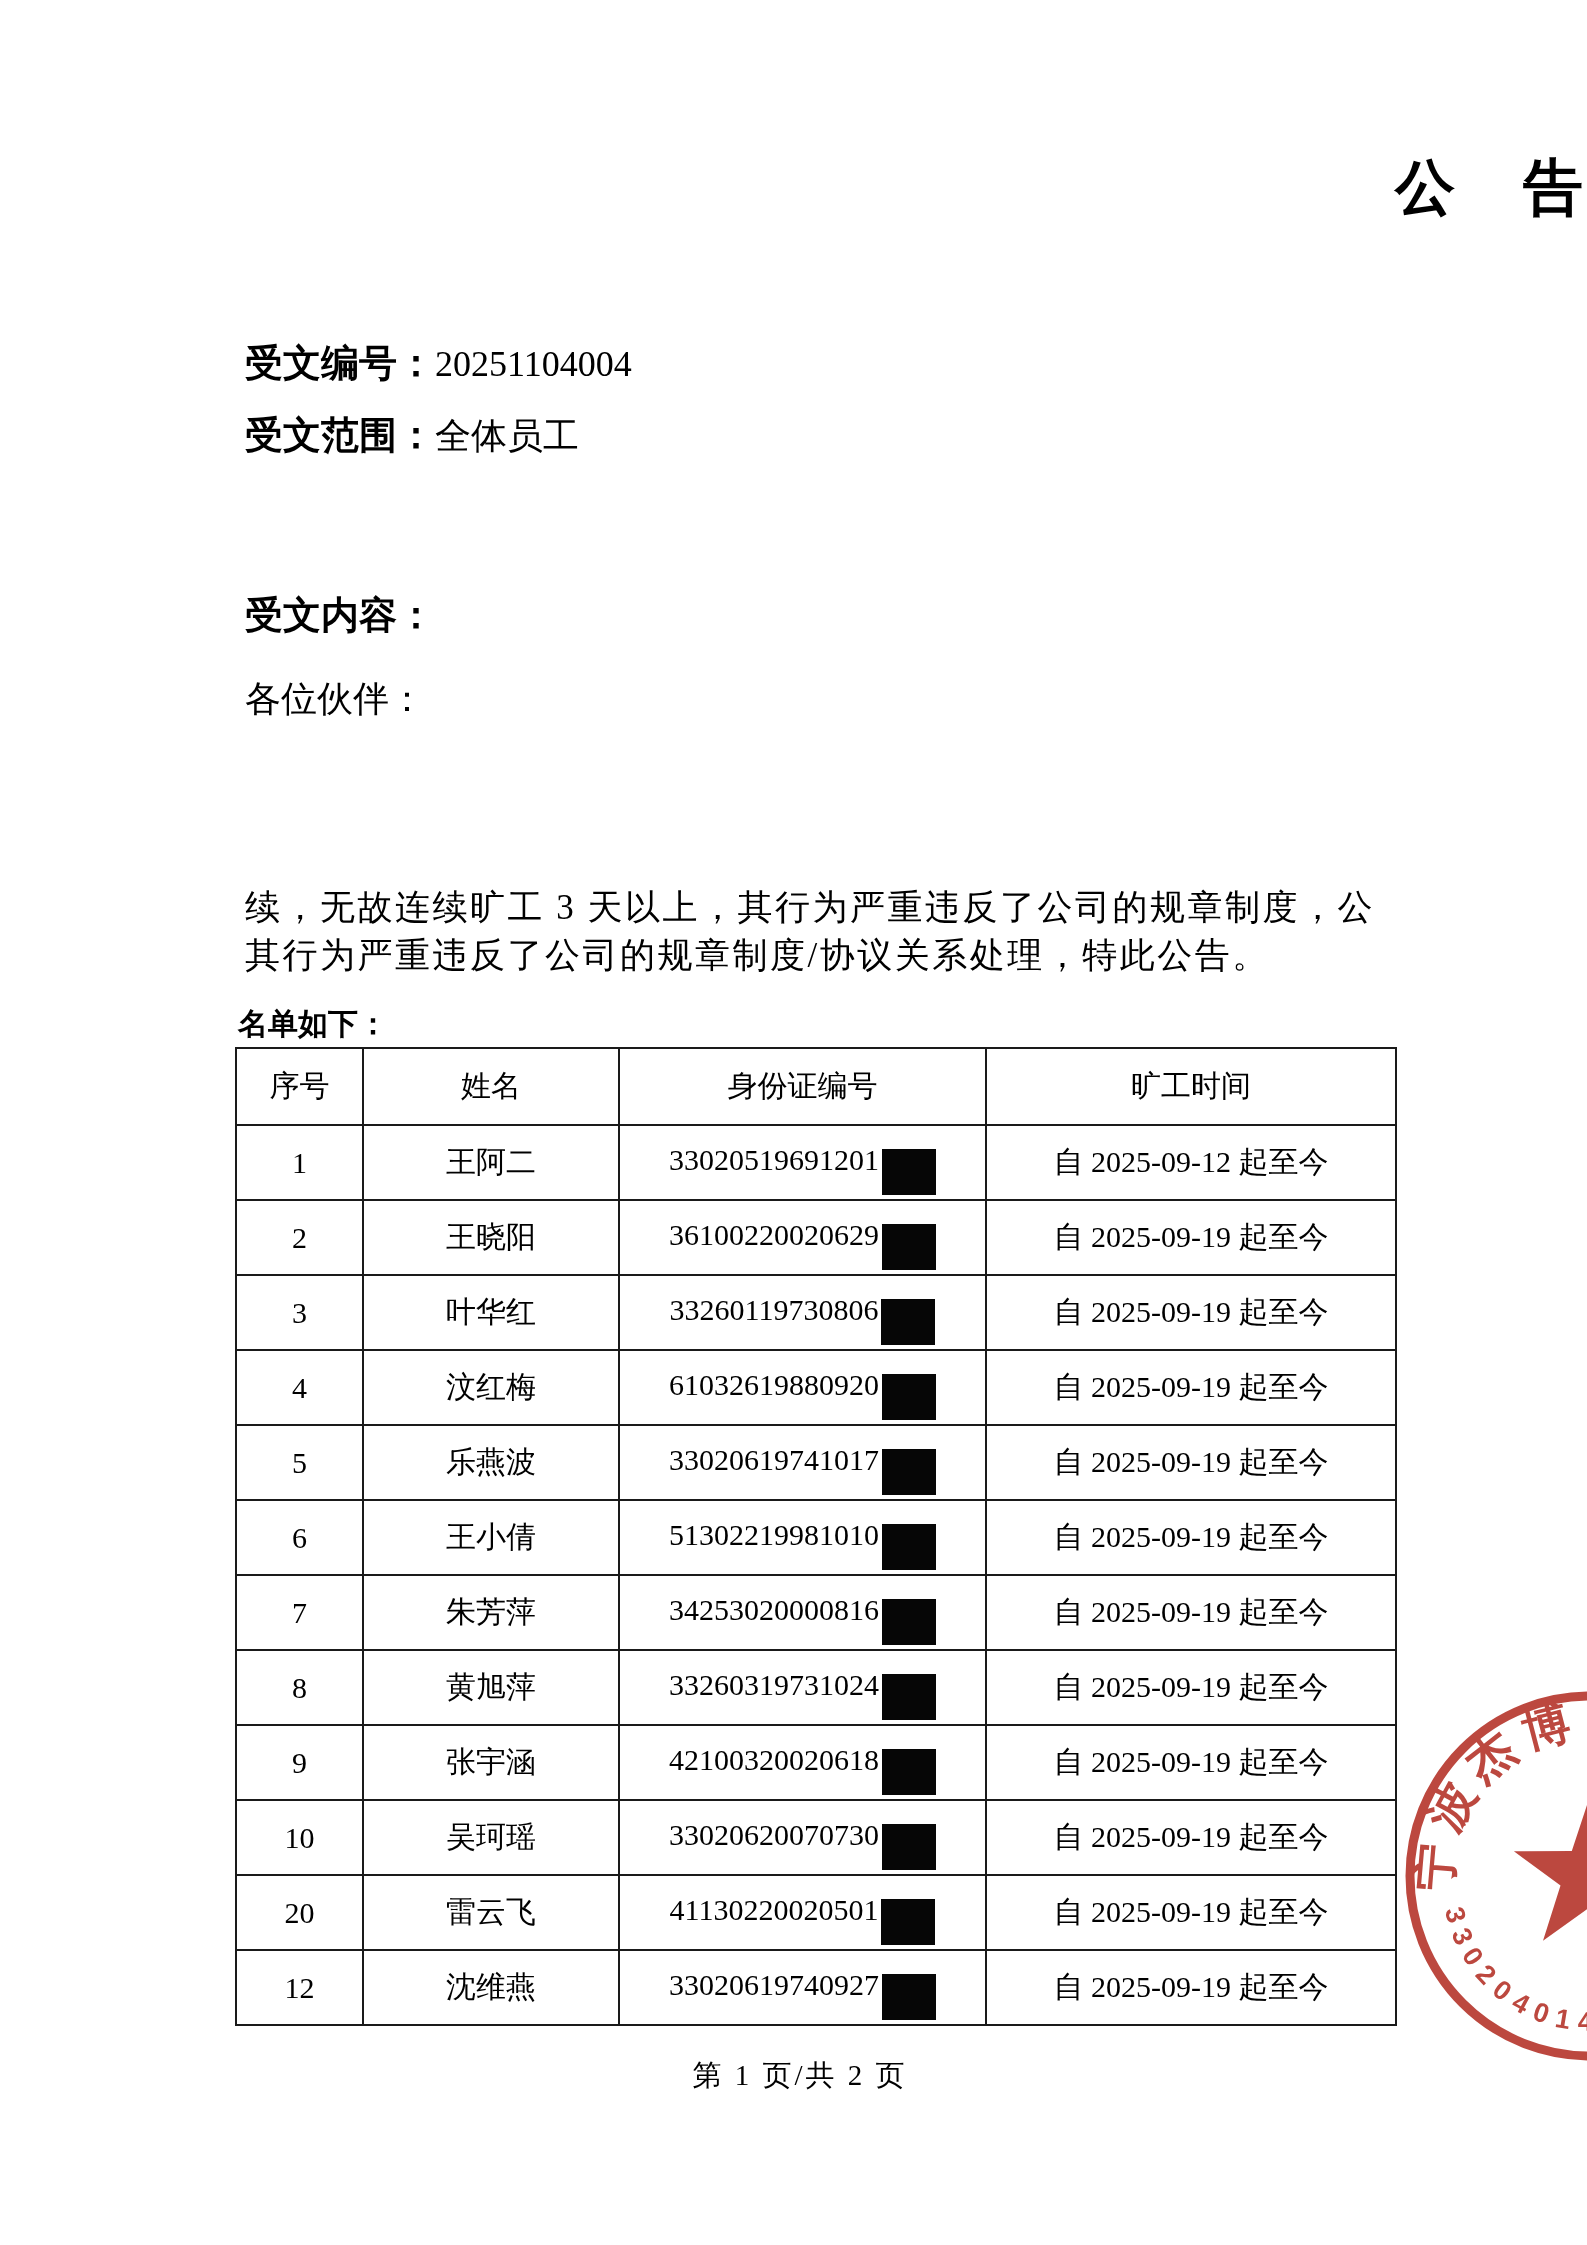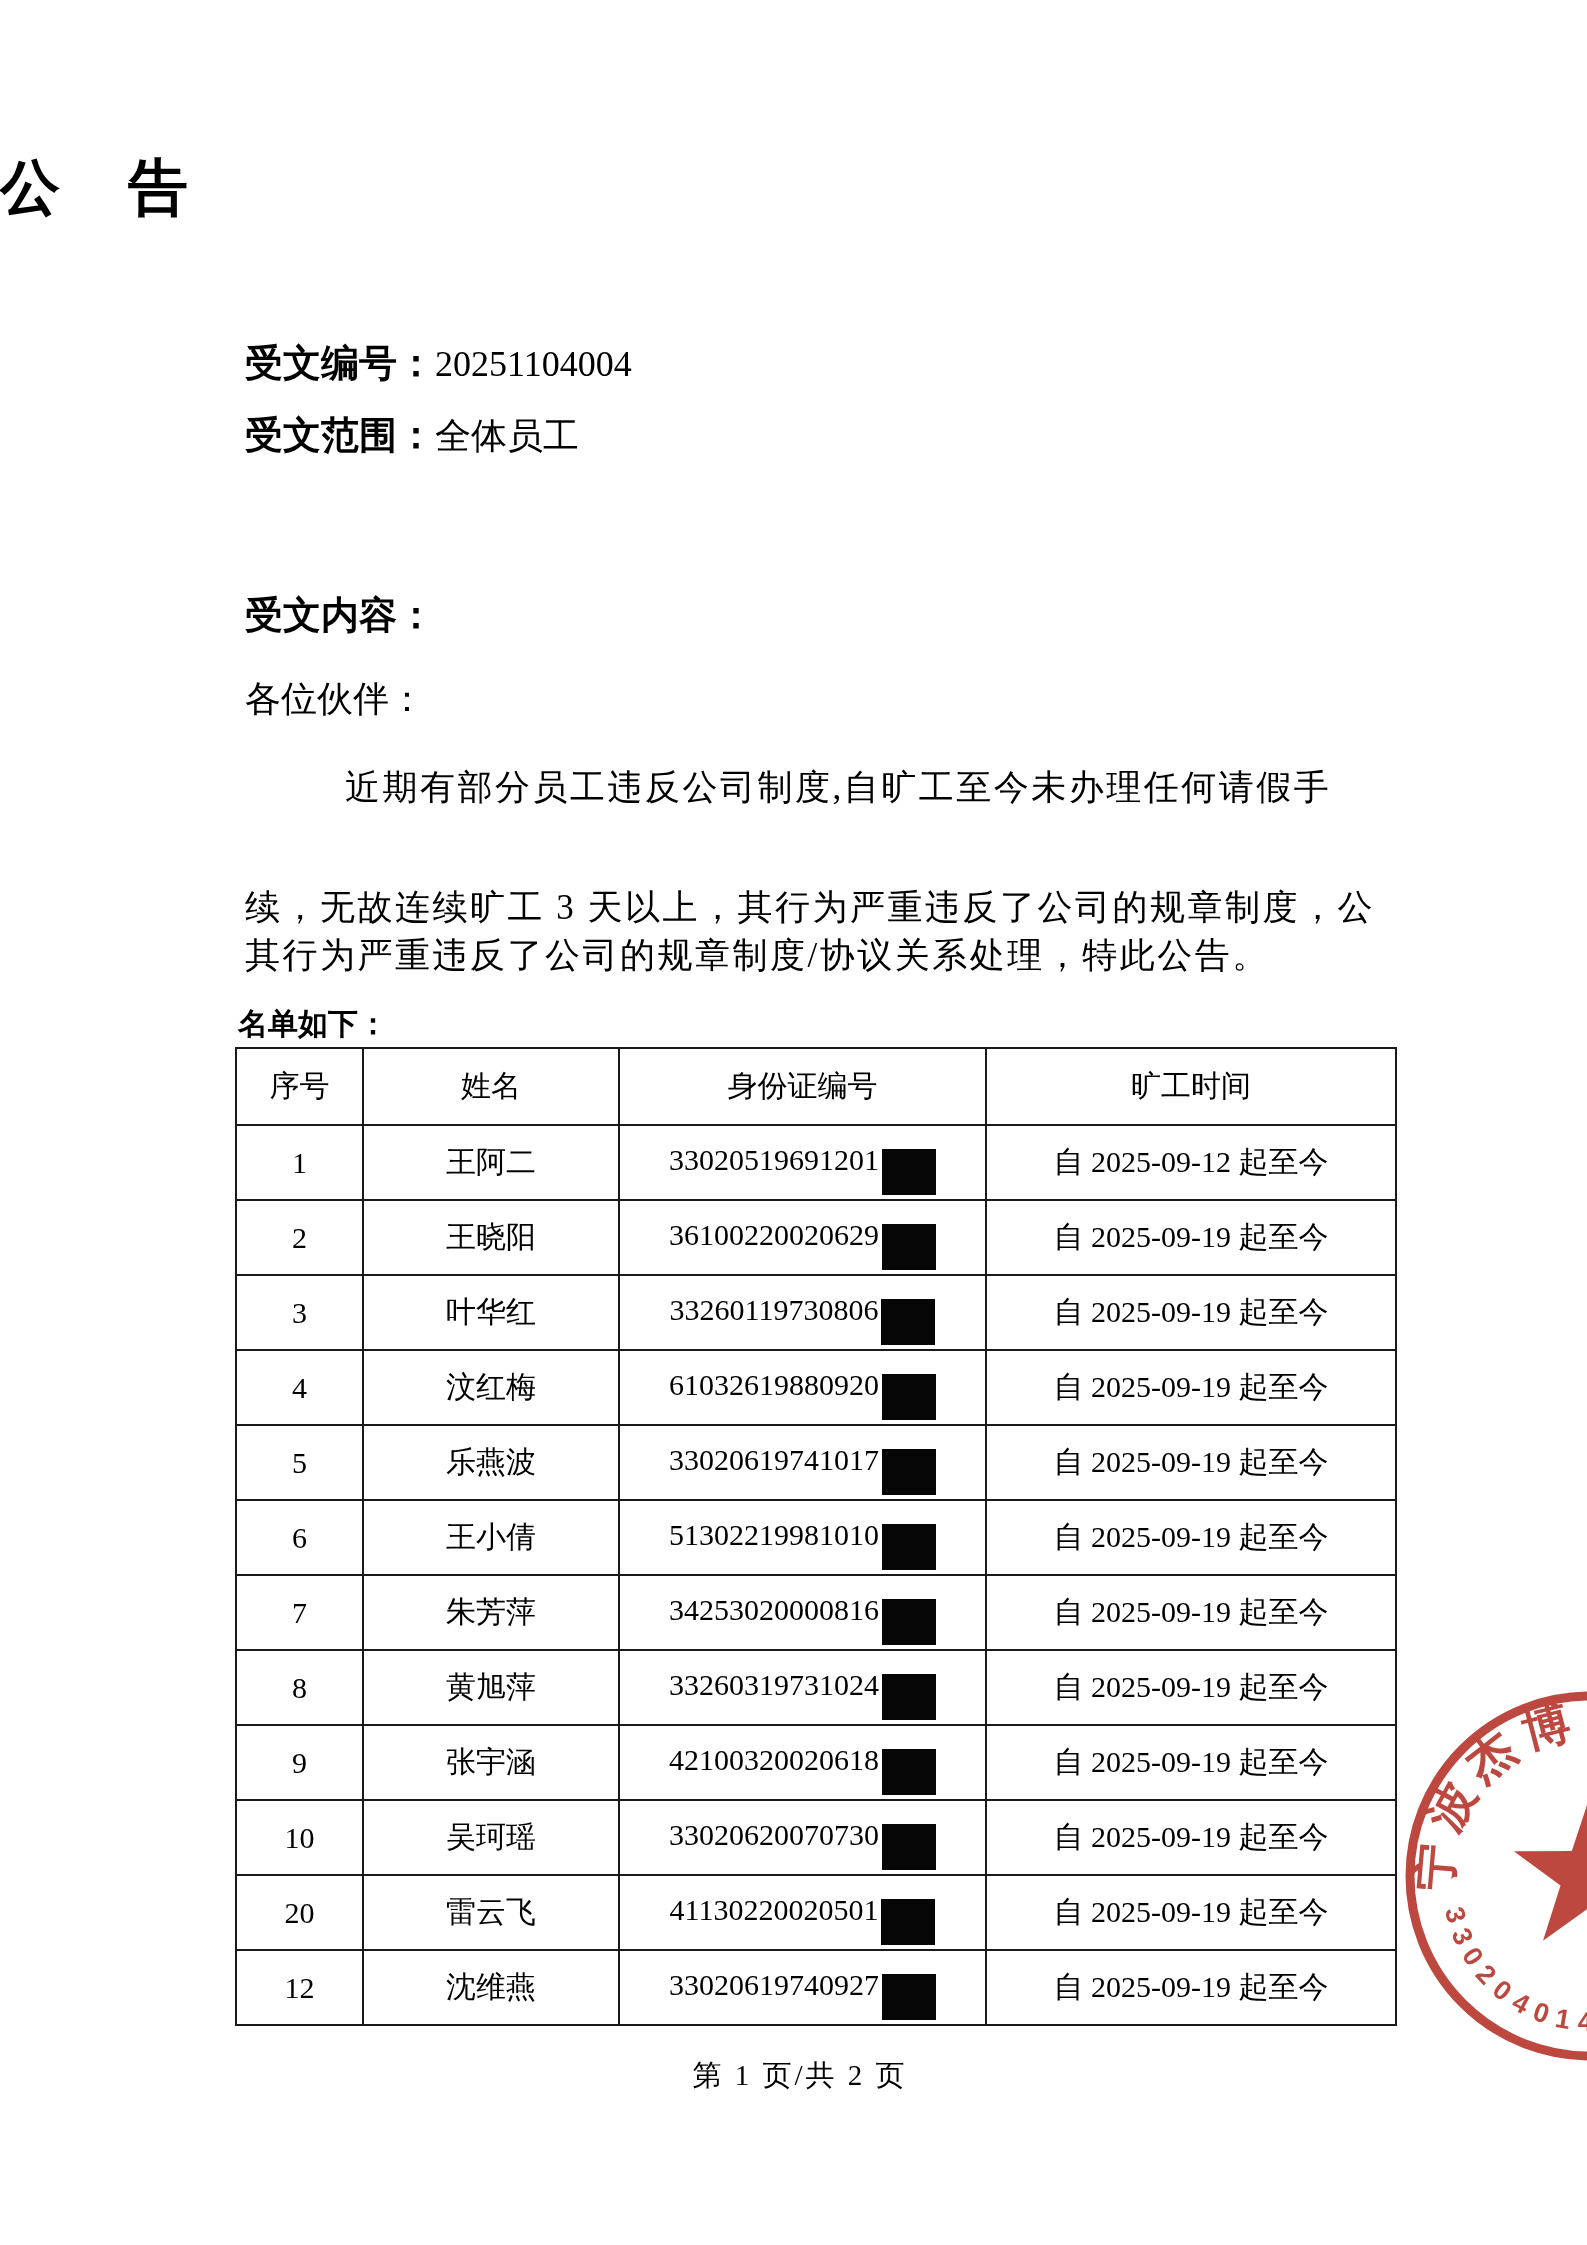--- a/index.html
+++ b/index.html
@@ -6,21 +6,21 @@
   .page{
     position:relative;
     width:1587px;height:2245px;
     background:#ffffff;
     overflow:hidden;
     font-family:"Liberation Serif","DejaVu Serif",serif;
     color:#000;
   }
   .doc-title{
     position:absolute;top:148px;left:0;width:1587px;
-    text-align:left;
+    text-align:right;
     font-size:60px;font-weight:bold;
     letter-spacing:4px;
   }
   .field-row{
     position:absolute;left:245px;
     font-size:38px;line-height:50px;white-space:nowrap;
   }
   .field-label{font-weight:bold;}
   .field-value{font-weight:normal;font-size:36px;text-align:right;}
   .salutation{
@@ -92,21 +92,20 @@
   </div>
   <div class="field-row" style="top:410px">
     <span class="field-label">受文范围：</span><span class="field-value">全体员工</span>
   </div>
   <div class="field-row" style="top:590px">
     <span class="field-label">受文内容：</span><span class="field-value"></span>
   </div>
 
   <div class="salutation">各位伙伴：</div>
 
-  <div class="body-line" style="top:764px;left:345px">近期有部分员工违反公司制度,自旷工至今未办理任何请假手</div>
   <div class="body-line" style="top:884px;left:245px">续，无故连续旷工 3 天以上，其行为严重违反了公司的规章制度，公</div>
   <div class="body-line" style="top:932px;left:245px">其行为严重违反了公司的规章制度/协议关系处理，特此公告。</div>
 
   <div class="list-label">名单如下：</div>
 
   <table class="roster">
     <tbody>
       <tr class="hdr">
         <td class="c-no">序号</td>
         <td class="c-name">姓名</td>

